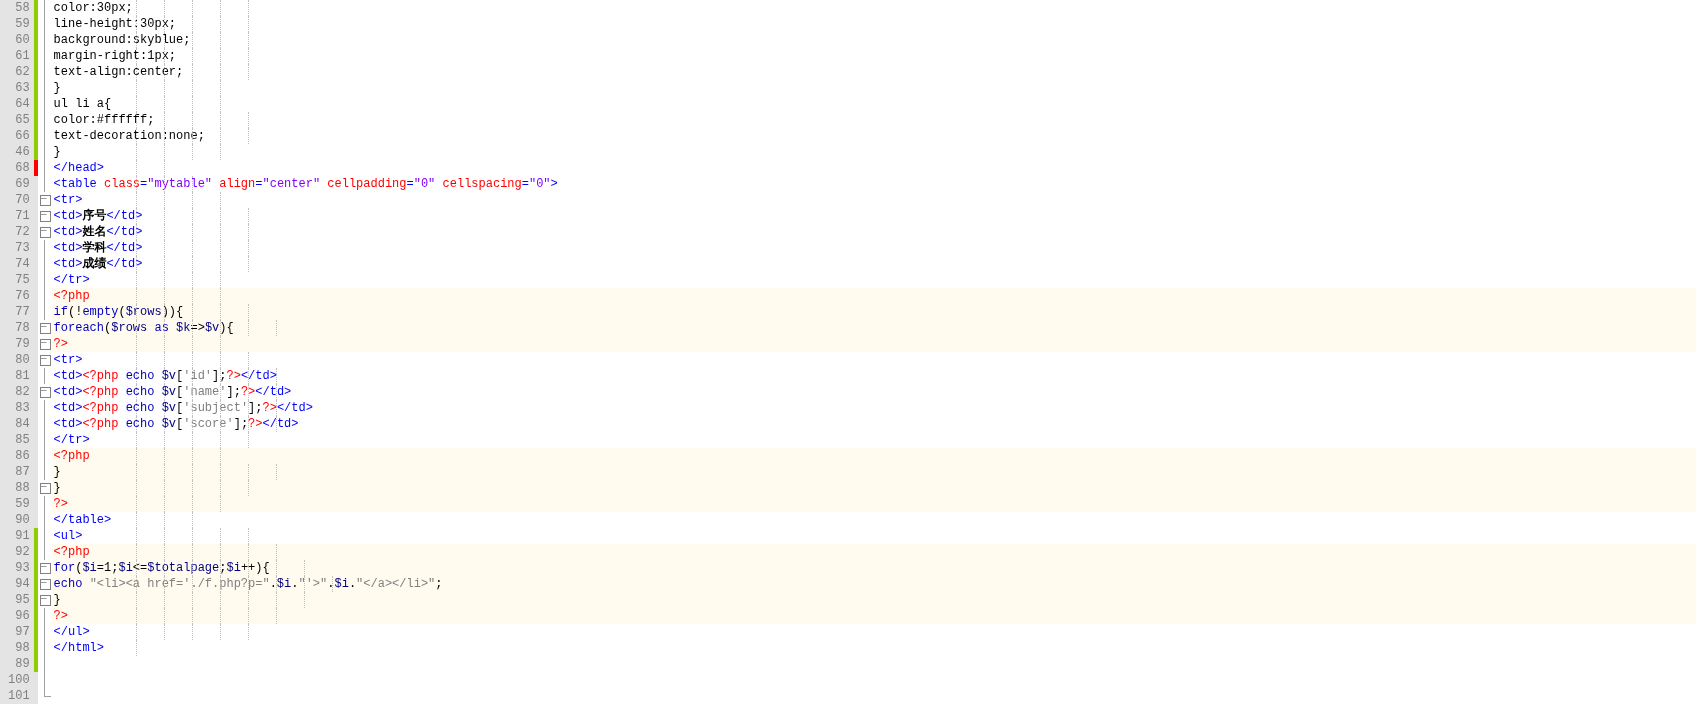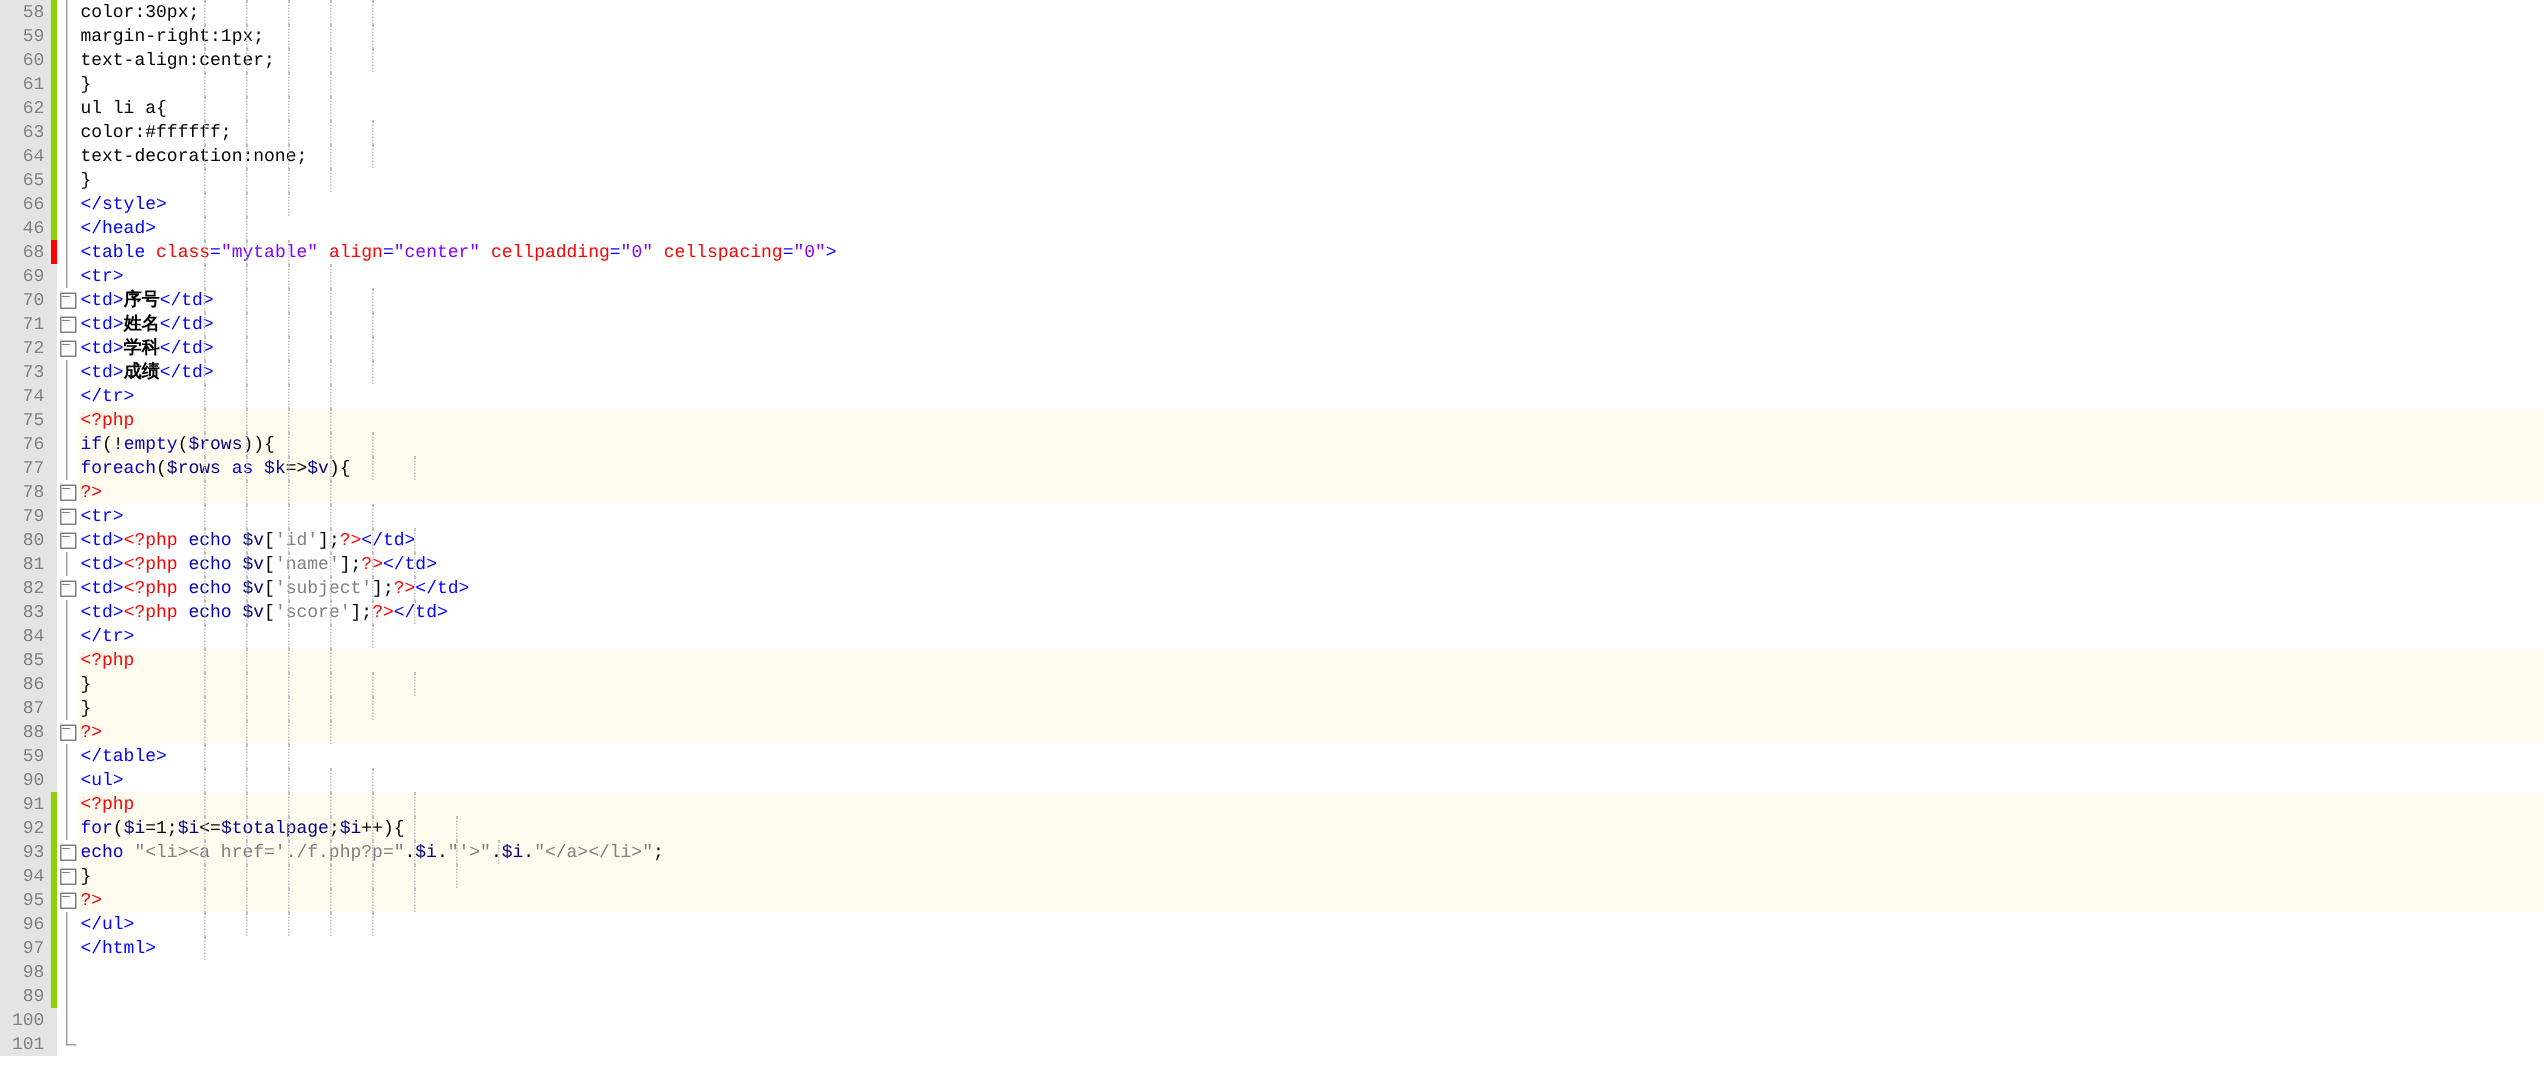--- a/index.html
+++ b/index.html
@@ -228,28 +228,29 @@
       <div class="fc box minus"></div>
       <div class="fc line"></div>
       <div class="fc line"></div>
       <div class="fc line"></div>
       <div class="fc line"></div>
       <div class="fc line"></div>
       <div class="fc corner"></div>
     </div>
   <div class="code" id="code">
       <div class="row"><span class="indent-guide" style="left: 84px;"></span><span class="indent-guide" style="left: 112px;"></span><span class="indent-guide" style="left: 140px;"></span><span class="indent-guide" style="left: 168px;"></span><span class="indent-guide" style="left: 196px;"></span><span><span class="tok-default">                color:30px;</span></span></div>
+      <div class="row"><span class="indent-guide" style="left: 84px;"></span><span class="indent-guide" style="left: 112px;"></span><span class="indent-guide" style="left: 140px;"></span><span class="indent-guide" style="left: 168px;"></span><span class="indent-guide" style="left: 196px;"></span><span><span class="tok-default">                line-height:30px;</span></span></div>
+      <div class="row"><span class="indent-guide" style="left: 84px;"></span><span class="indent-guide" style="left: 112px;"></span><span class="indent-guide" style="left: 140px;"></span><span class="indent-guide" style="left: 168px;"></span><span class="indent-guide" style="left: 196px;"></span><span><span class="tok-default">                background:skyblue;</span></span></div>
       <div class="row"><span class="indent-guide" style="left: 84px;"></span><span class="indent-guide" style="left: 112px;"></span><span class="indent-guide" style="left: 140px;"></span><span class="indent-guide" style="left: 168px;"></span><span class="indent-guide" style="left: 196px;"></span><span><span class="tok-default">                margin-right:1px;</span></span></div>
       <div class="row"><span class="indent-guide" style="left: 84px;"></span><span class="indent-guide" style="left: 112px;"></span><span class="indent-guide" style="left: 140px;"></span><span class="indent-guide" style="left: 168px;"></span><span class="indent-guide" style="left: 196px;"></span><span><span class="tok-default">                text-align:center;</span></span></div>
       <div class="row"><span class="indent-guide" style="left: 84px;"></span><span class="indent-guide" style="left: 112px;"></span><span class="indent-guide" style="left: 140px;"></span><span class="indent-guide" style="left: 168px;"></span><span><span class="tok-default">            }</span></span></div>
       <div class="row"><span class="indent-guide" style="left: 84px;"></span><span class="indent-guide" style="left: 112px;"></span><span class="indent-guide" style="left: 140px;"></span><span class="indent-guide" style="left: 168px;"></span><span><span class="tok-default">            ul li a{</span></span></div>
       <div class="row"><span class="indent-guide" style="left: 84px;"></span><span class="indent-guide" style="left: 112px;"></span><span class="indent-guide" style="left: 140px;"></span><span class="indent-guide" style="left: 168px;"></span><span class="indent-guide" style="left: 196px;"></span><span><span class="tok-default">                color:#ffffff;</span></span></div>
       <div class="row"><span class="indent-guide" style="left: 84px;"></span><span class="indent-guide" style="left: 112px;"></span><span class="indent-guide" style="left: 140px;"></span><span class="indent-guide" style="left: 168px;"></span><span class="indent-guide" style="left: 196px;"></span><span><span class="tok-default">                text-decoration:none;</span></span></div>
       <div class="row"><span class="indent-guide" style="left: 84px;"></span><span class="indent-guide" style="left: 112px;"></span><span class="indent-guide" style="left: 140px;"></span><span class="indent-guide" style="left: 168px;"></span><span><span class="tok-default">            }</span></span></div>
-      <div class="row"><span class="indent-guide" style="left: 84px;"></span><span class="indent-guide" style="left: 112px;"></span><span class="indent-guide" style="left: 140px;"></span><span><span class="tok-default">        </span><span class="tok-tag">&lt;/style&gt;</span></span></div>
       <div class="row"><span class="indent-guide" style="left: 84px;"></span><span class="indent-guide" style="left: 112px;"></span><span><span class="tok-default">    </span><span class="tok-tag">&lt;/head&gt;</span></span></div>
       <div class="row"><span class="indent-guide" style="left: 84px;"></span><span class="indent-guide" style="left: 112px;"></span><span class="indent-guide" style="left: 140px;"></span><span><span class="tok-default">        </span><span class="tok-tag">&lt;table</span><span class="tok-default"> </span><span class="tok-attrname">class</span><span class="tok-tag">=</span><span class="tok-attrval">"mytable"</span><span class="tok-default"> </span><span class="tok-attrname">align</span><span class="tok-tag">=</span><span class="tok-attrval">"center"</span><span class="tok-default"> </span><span class="tok-attrname">cellpadding</span><span class="tok-tag">=</span><span class="tok-attrval">"0"</span><span class="tok-default"> </span><span class="tok-attrname">cellspacing</span><span class="tok-tag">=</span><span class="tok-attrval">"0"</span><span class="tok-tag">&gt;</span></span></div>
       <div class="row"><span class="indent-guide" style="left: 84px;"></span><span class="indent-guide" style="left: 112px;"></span><span class="indent-guide" style="left: 140px;"></span><span class="indent-guide" style="left: 168px;"></span><span><span class="tok-default">            </span><span class="tok-tag">&lt;tr&gt;</span></span></div>
       <div class="row"><span class="indent-guide" style="left: 84px;"></span><span class="indent-guide" style="left: 112px;"></span><span class="indent-guide" style="left: 140px;"></span><span class="indent-guide" style="left: 168px;"></span><span class="indent-guide" style="left: 196px;"></span><span><span class="tok-default">                </span><span class="tok-tag">&lt;td&gt;</span><span class="tok-cjkbold">序号</span><span class="tok-tag">&lt;/td&gt;</span></span></div>
       <div class="row"><span class="indent-guide" style="left: 84px;"></span><span class="indent-guide" style="left: 112px;"></span><span class="indent-guide" style="left: 140px;"></span><span class="indent-guide" style="left: 168px;"></span><span class="indent-guide" style="left: 196px;"></span><span><span class="tok-default">                </span><span class="tok-tag">&lt;td&gt;</span><span class="tok-cjkbold">姓名</span><span class="tok-tag">&lt;/td&gt;</span></span></div>
       <div class="row"><span class="indent-guide" style="left: 84px;"></span><span class="indent-guide" style="left: 112px;"></span><span class="indent-guide" style="left: 140px;"></span><span class="indent-guide" style="left: 168px;"></span><span class="indent-guide" style="left: 196px;"></span><span><span class="tok-default">                </span><span class="tok-tag">&lt;td&gt;</span><span class="tok-cjkbold">学科</span><span class="tok-tag">&lt;/td&gt;</span></span></div>
       <div class="row"><span class="indent-guide" style="left: 84px;"></span><span class="indent-guide" style="left: 112px;"></span><span class="indent-guide" style="left: 140px;"></span><span class="indent-guide" style="left: 168px;"></span><span class="indent-guide" style="left: 196px;"></span><span><span class="tok-default">                </span><span class="tok-tag">&lt;td&gt;</span><span class="tok-cjkbold">成绩</span><span class="tok-tag">&lt;/td&gt;</span></span></div>
       <div class="row"><span class="indent-guide" style="left: 84px;"></span><span class="indent-guide" style="left: 112px;"></span><span class="indent-guide" style="left: 140px;"></span><span class="indent-guide" style="left: 168px;"></span><span><span class="tok-default">            </span><span class="tok-tag">&lt;/tr&gt;</span></span></div>
       <div class="row php"><span class="indent-guide" style="left: 84px;"></span><span class="indent-guide" style="left: 112px;"></span><span class="indent-guide" style="left: 140px;"></span><span class="indent-guide" style="left: 168px;"></span><span><span class="tok-default">            </span><span class="tok-phpdelim">&lt;?php</span></span></div>
       <div class="row php"><span class="indent-guide" style="left: 84px;"></span><span class="indent-guide" style="left: 112px;"></span><span class="indent-guide" style="left: 140px;"></span><span class="indent-guide" style="left: 168px;"></span><span class="indent-guide" style="left: 196px;"></span><span><span class="tok-default">                </span><span class="tok-phpkw">if</span><span class="tok-default">(!</span><span class="tok-phpkw">empty</span><span class="tok-default">(</span><span class="tok-phpvar">$rows</span><span class="tok-default">)){</span></span></div>

